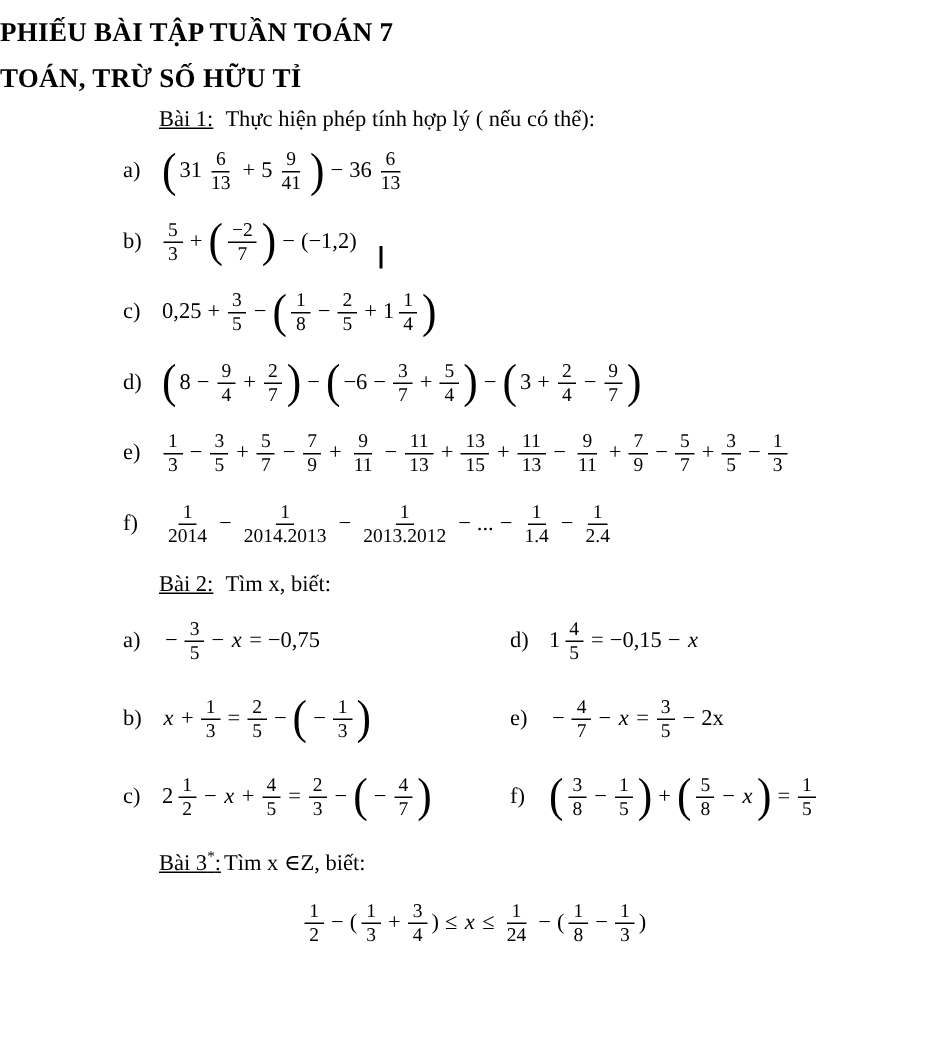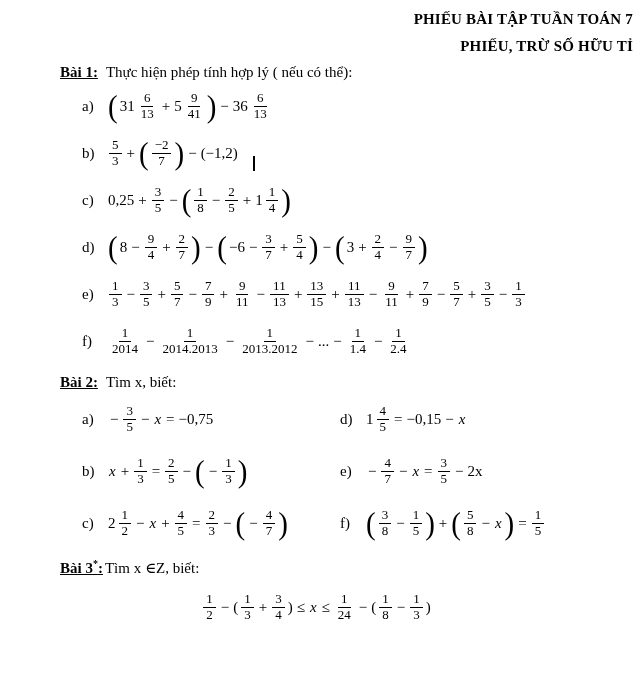--- a/index.html
+++ b/index.html
@@ -6,27 +6,27 @@
   html, body { margin: 0; padding: 0; }
   body {
     width: 633px; height: 694px;
     background: #ffffff;
     color: #000000;
     font-family: "Liberation Serif", "DejaVu Serif", serif;
     font-size: 15px;
   }
   .page { position: relative; width: 633px; height: 694px; overflow: hidden; background: #ffffff; }
 
-  .center-line { text-align: right; font-weight: bold; font-size: 15px; letter-spacing: 0.2px; }
+  .center-line { text-align: left; font-weight: bold; font-size: 18px; letter-spacing: 0.2px; }
   .title    { padding-top: 11px; }
   .subtitle { margin-top: 24px; }
   .topic    { margin-top: 10px; }
 
   .section-head { margin: 9px 0 0 60px; font-size: 15px; }
-  .section-head .lbl { font-weight: bold; text-decoration: underline; margin-right: 8px; }
+  .section-head .lbl { font-weight: normal; text-decoration: underline; margin-right: 8px; margin-left: 46px; }
   .section-head sup { font-size: 10px; }
 
   .bai1-items { margin-left: 82px; margin-top: 2px; }
   .math-row { display: flex; align-items: center; min-height: 47px; font-size: 15px; }
   .row-label { width: 25px; flex: none; }
 
   .math { display: flex; align-items: center; flex-wrap: nowrap; }
   .frac { display: inline-flex; flex-direction: column; align-items: center; margin: 0 2px; font-size: 13px; line-height: 1.12; }
   .frac .num { border-bottom: 1px solid #000; padding: 0 3px; }
   .frac .den { padding: 0 3px; }
@@ -41,21 +41,21 @@
 
   .bai3-exprwrap { display: flex; justify-content: center; margin-top: 8px; }
   .bai3-exprwrap .math-row { min-height: 44px; }
 </style>
 </head>
 <body>
 
 <div class="page">
 
   <div class="center-line title">PHIẾU BÀI TẬP TUẦN TOÁN 7</div>
-  <div class="center-line topic">PHIẾU, TRỪ SỐ HỮU TỈ</div>
+  <div class="center-line topic">TOÁN, TRỪ SỐ HỮU TỈ</div>
 
   <div class="section-head">
     <span class="lbl">Bài 1:</span><span>Thực hiện phép tính hợp lý ( nếu có thể):</span>
   </div>
 
   <div class="bai1-items">
     <div class="math-row">
       <span class="row-label">a)</span>
       <span class="math">
           <span class="bigp">(</span>

